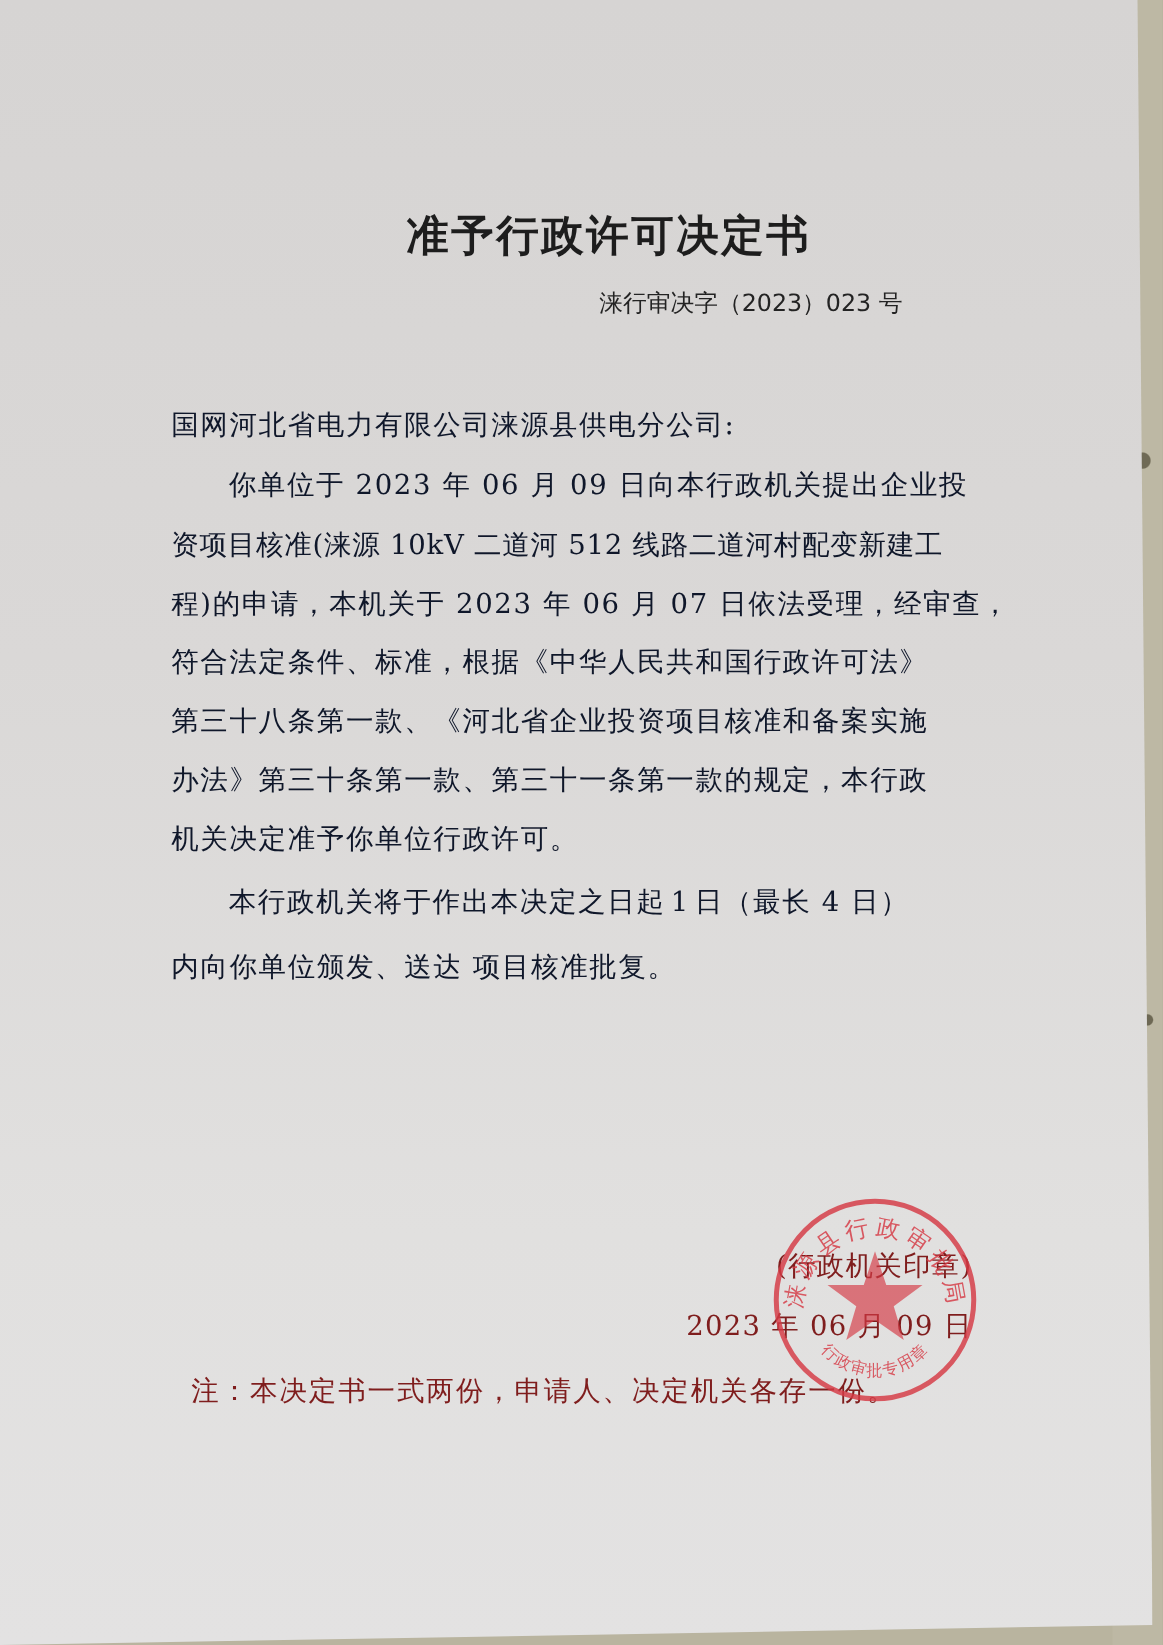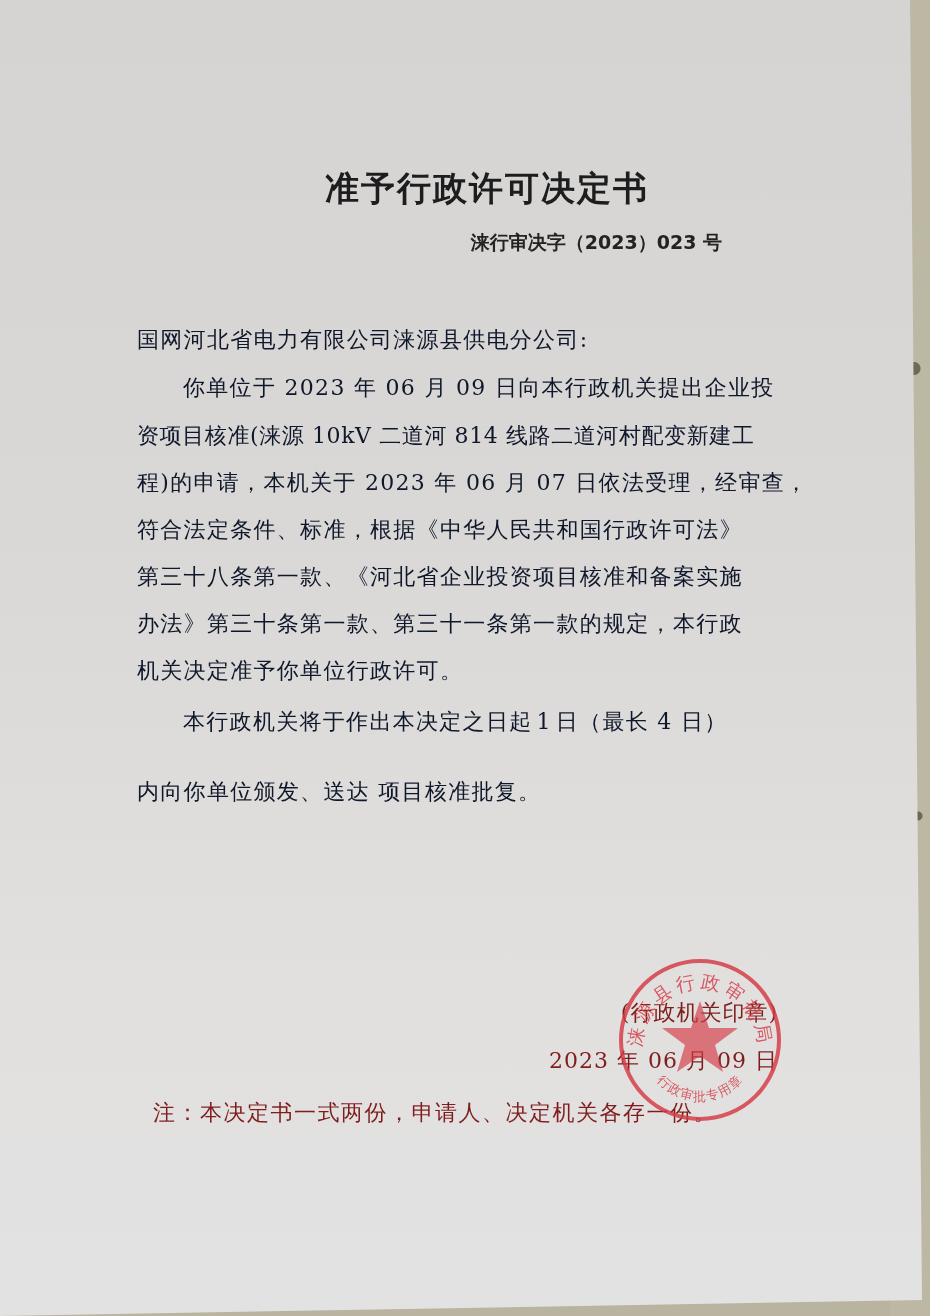--- a/index.html
+++ b/index.html
@@ -25,21 +25,21 @@
       clip-path: polygon(0 0, 910px 0, 922px 1300px, 0 1316px);
       width: 924px; height: 1316px;
     }
     .text { position: absolute; color: #7f1d1d; white-space: nowrap; }
     .title {
       left: 0; width: 910px; top: 166px; text-align: center;
       font-size: 34px; font-weight: bold; letter-spacing: 2px;
       font-family: "DejaVu Sans", "Liberation Sans", sans-serif; color: #1d1d1d; padding-left: 32px;
     }
     .docno {
-      right: 208px; top: 230px; font-size: 19px; font-weight: bold;
+      right: 208px; top: 230px; font-size: 19px; font-weight: normal;
       font-family: "DejaVu Sans", "Liberation Sans", sans-serif; color: #232323;
     }
     .line {
       left: 137px; font-size: 22px; letter-spacing: 1.3px; color: #0f172a;
     }
     .indent { left: 183px; }
     .u { text-underline-offset: 4px; text-decoration-thickness: 1.5px; }
     .seal-label { right: 152px; top: 998px; font-size: 22px; letter-spacing: 1px; }
     .date { right: 152px; top: 1046px; font-size: 22px; letter-spacing: 1px; }
     .note { left: 137px; top: 1098px; font-size: 22px; letter-spacing: 1.5px; margin-left: 16px; }
@@ -56,34 +56,34 @@
 
 <div class="text title">准予行政许可决定书</div>
 <div class="text docno">涞行审决字（2023）023 号</div>
 
 <div class="text line" style="top:325px">国网河北省电力有限公司涞源县供电分公司:</div>
 
 <div class="text line indent" style="top:373px">
   <span>你单位于 2023 年 06 月 09 日向本行政机关提出</span><span class="u">企业投</span>
 </div>
 <div class="text line" style="top:421px; letter-spacing:0.6px">
-  <span class="u">资项目核准(涞源 10kV 二道河 814 线路二道河村配变新建工</span>
+  <span class="u">资项目核准(涞源 10kV 二道河 512 线路二道河村配变新建工</span>
 </div>
 <div class="text line" style="top:468px">
   <span class="u">程)</span><span>的申请，本机关于 2023 年 06 月 07 日依法受理，经审查，</span>
 </div>
 <div class="text line" style="top:515px">符合法定条件、标准，根据《中华人民共和国行政许可法》</div>
 <div class="text line" style="top:562px">第三十八条第一款、《河北省企业投资项目核准和备案实施</div>
 <div class="text line" style="top:609px">办法》第三十条第一款、第三十一条第一款的规定，本行政</div>
 <div class="text line" style="top:656px">机关决定准予你单位行政许可。</div>
 
 <div class="text line indent" style="top:707px">
   <span>本行政机关将于作出本决定之日起</span><span class="u" style="padding:0 4px">1</span><span>日（最长 4 日）</span>
 </div>
-<div class="text line" style="top:777px">
+<div class="text line" style="top:759px">
   <span>内向你单位颁发、送达</span><span class="u" style="white-space:pre"> 项目核准批复</span><span>。</span>
 </div>
 
 <div class="text seal-label">(行政机关印章)</div>
 <div class="text date">2023 年 06 月 09 日</div>
 <div class="text note">注：本决定书一式两份，申请人、决定机关各存一份。</div>
 
 <svg class="stamp" viewBox="0 0 166 166">
   <defs>
     <path id="arcTop" d="M 26 100 A 58 58 0 1 1 140 100"></path>

